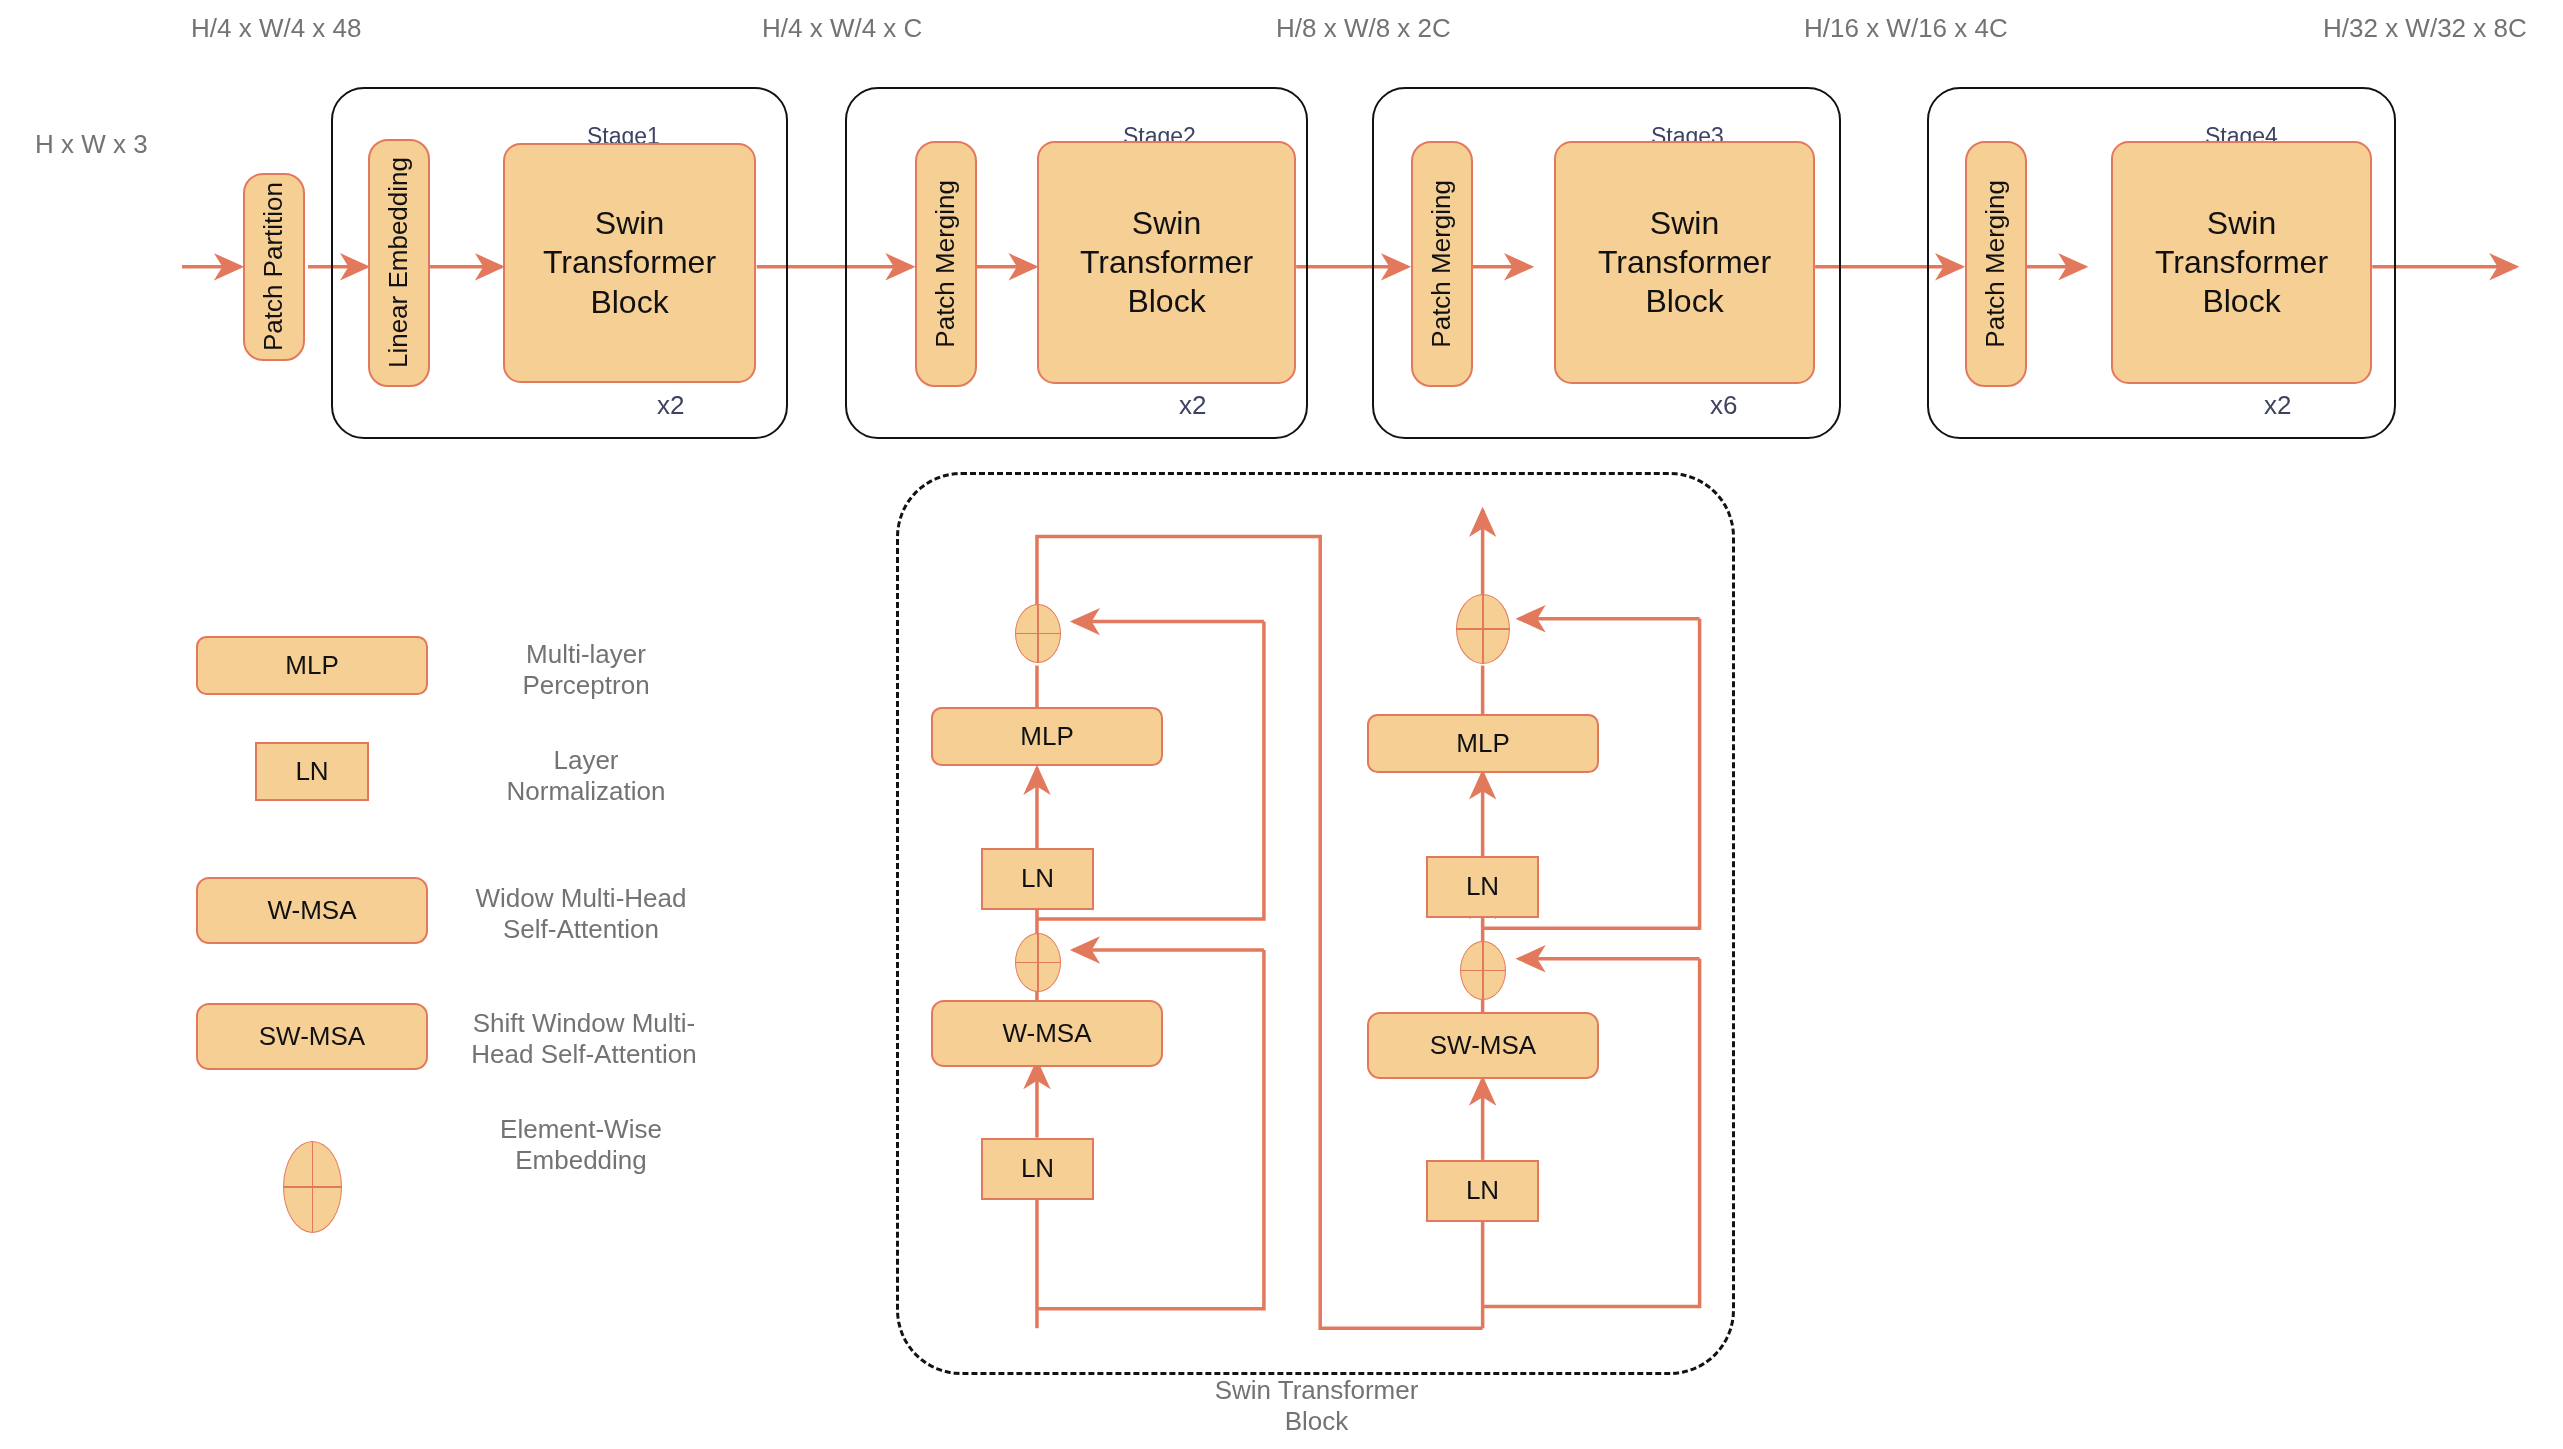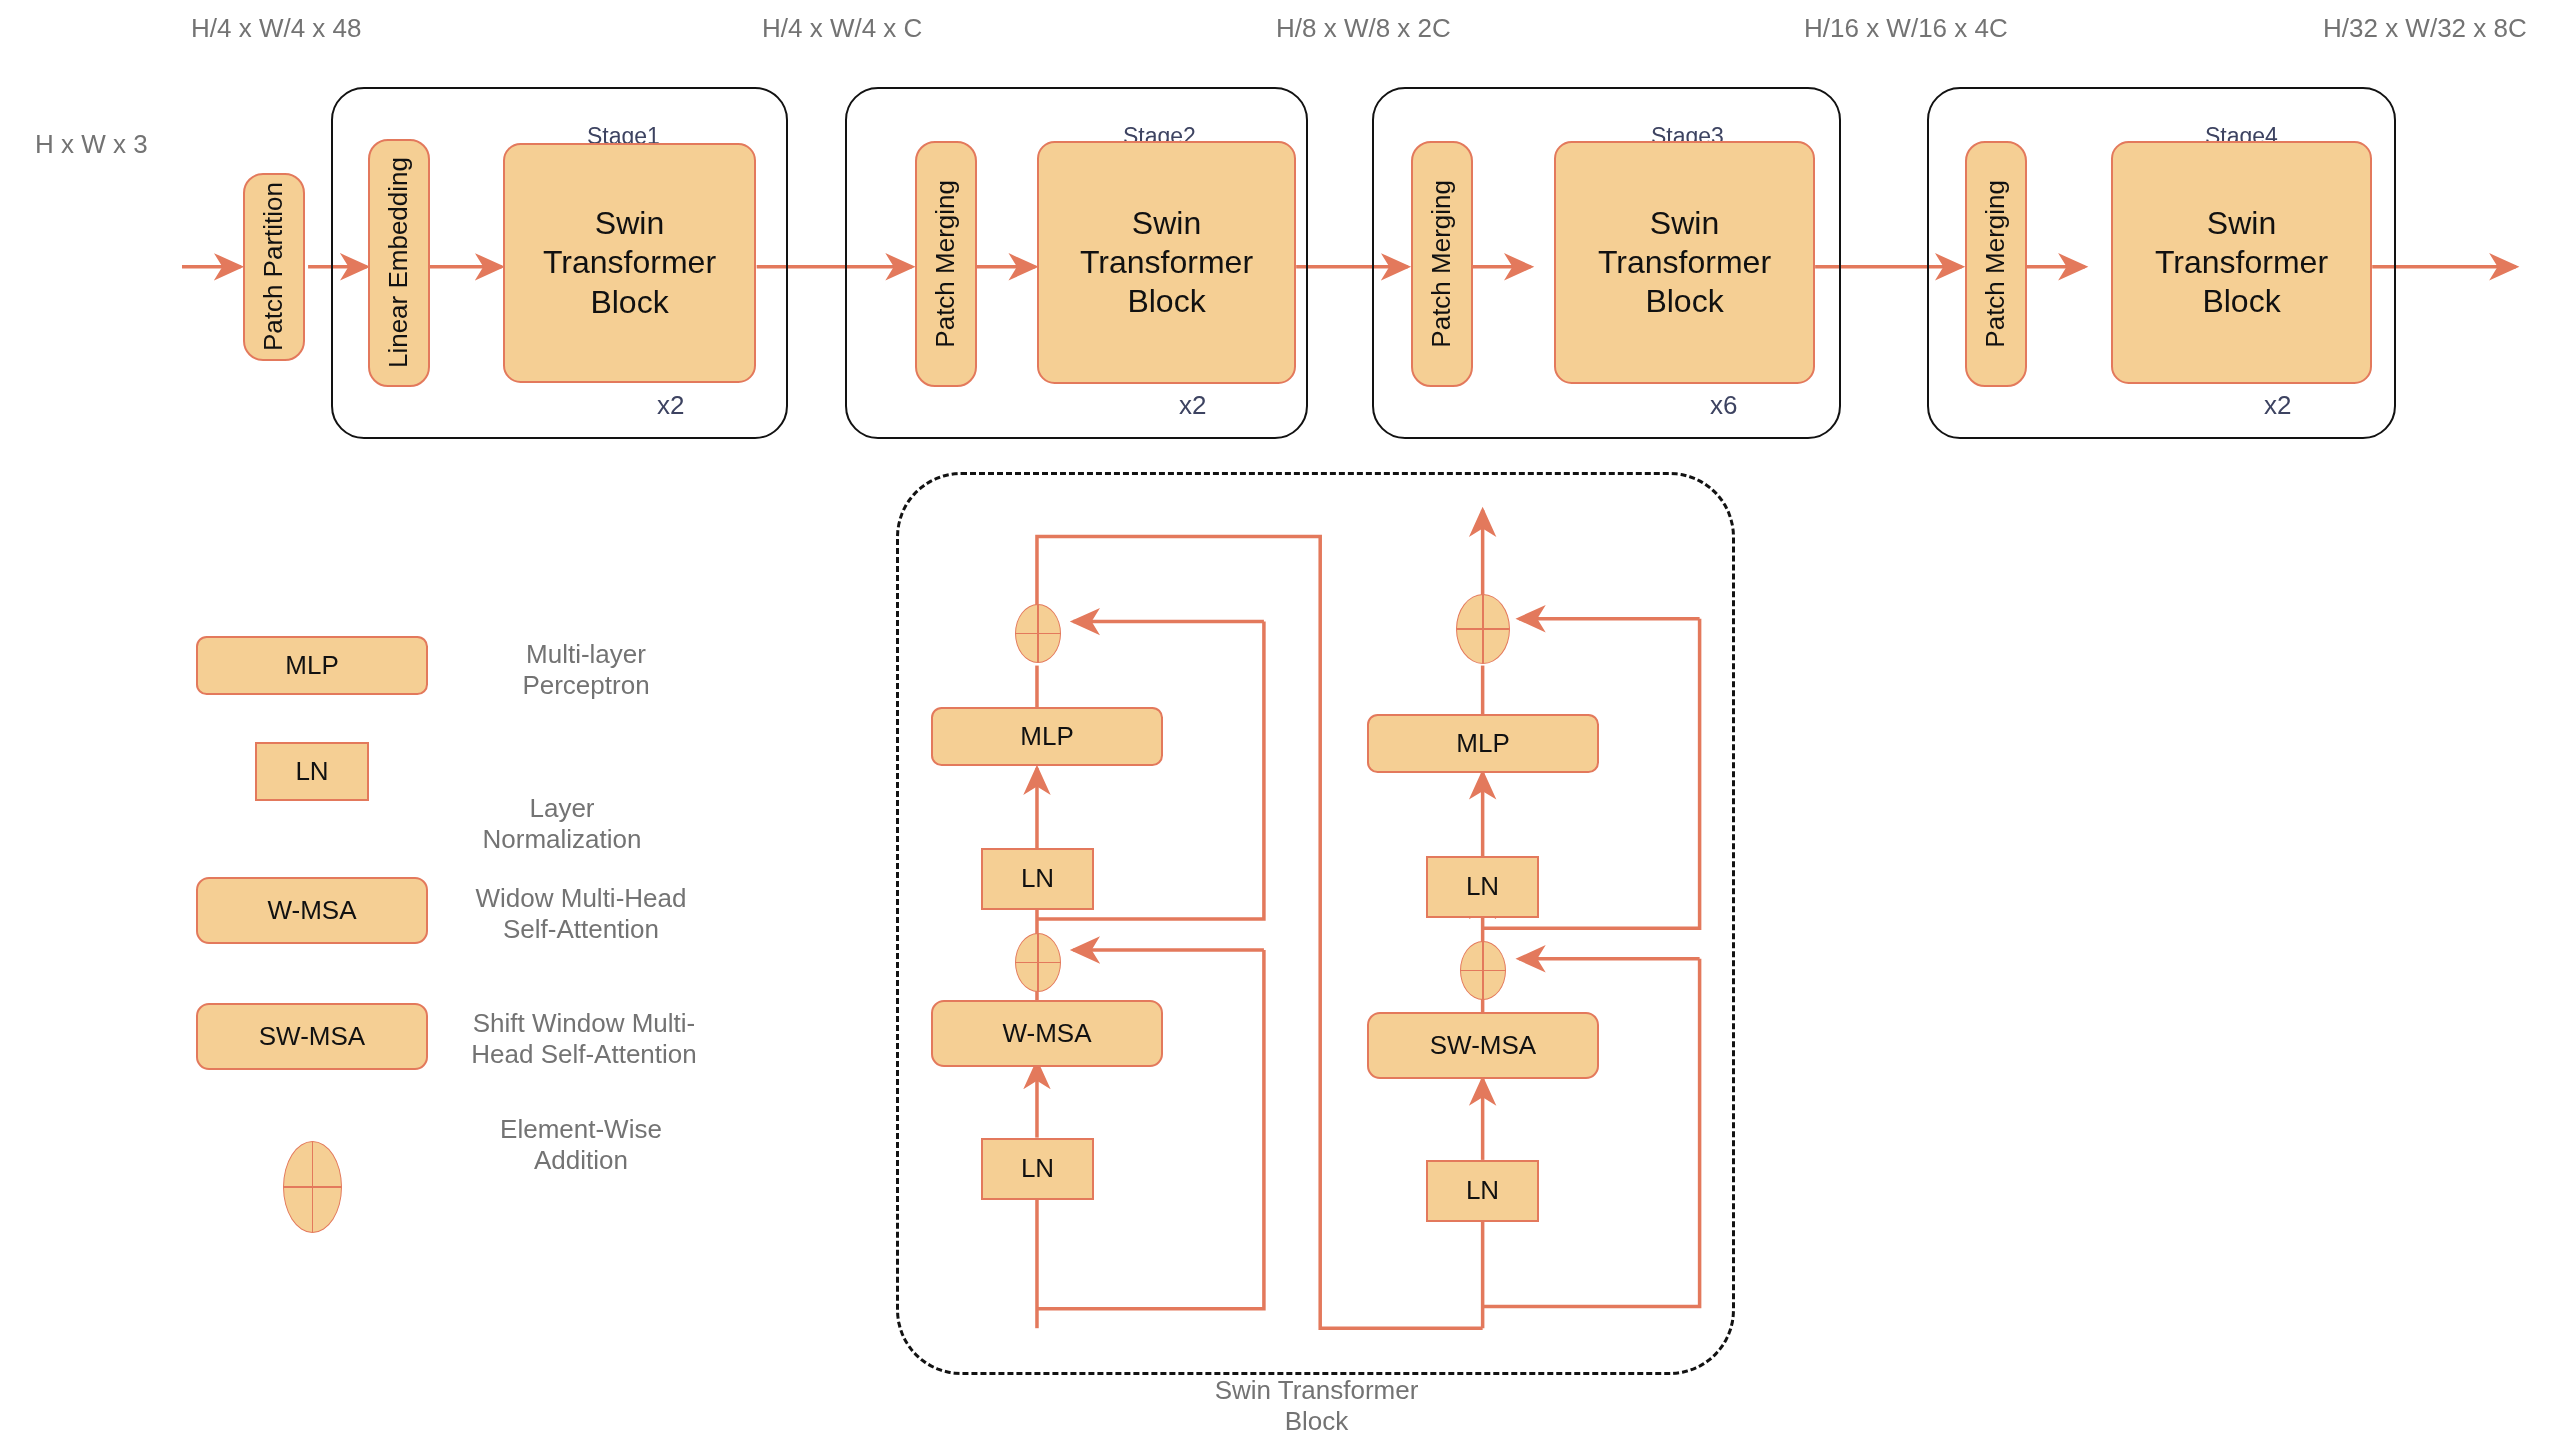--- a/index.html
+++ b/index.html
@@ -164,21 +164,21 @@
     <span>MLP</span>
   </div>
   <div class="lbl center t44 wrap" style="left:463px;top:639px;width:246px;">
     <div>Multi-layer</div>
     <div>Perceptron</div>
   </div>
 
   <div class="node sq t44" style="left:255px;top:742px;width:114px;height:59px;">
     <span>LN</span>
   </div>
-  <div class="lbl center t44 wrap" style="left:439px;top:745px;width:246px;margin-top:48px;">
+  <div class="lbl center t44 wrap" style="left:463px;top:745px;width:246px;">
     <div>Layer</div>
     <div>Normalization</div>
   </div>
 
   <div class="node pill t44" style="left:196px;top:877px;width:232px;height:67px;border-radius:13px;">
     <span>W-MSA</span>
   </div>
   <div class="lbl center t44 wrap" style="left:446px;top:883px;width:270px;">
     <div>Widow Multi-Head</div>
     <div>Self-Attention</div>
@@ -188,21 +188,21 @@
     <span>SW-MSA</span>
   </div>
   <div class="lbl center t44 wrap" style="left:446px;top:1008px;width:276px;">
     <div>Shift Window Multi-</div>
     <div>Head Self-Attention</div>
   </div>
 
   <div class="ell" style="left:283px;top:1141px;width:59px;height:92px;"></div>
   <div class="lbl center t44 wrap" style="left:446px;top:1114px;width:270px;">
     <div>Element-Wise</div>
-    <div>Addition</div>
+    <div>Embedding</div>
   </div>
 
   <div class="dashedbox" style="left:896px;top:472px;width:839px;height:903px;"></div>
 
   <div class="node sq t44" style="left:981px;top:1138px;width:113px;height:62px;">
     <span>LN</span>
   </div>
   <div class="node pill t44" style="left:931px;top:1000px;width:232px;height:67px;border-radius:13px;">
     <span>W-MSA</span>
   </div>

